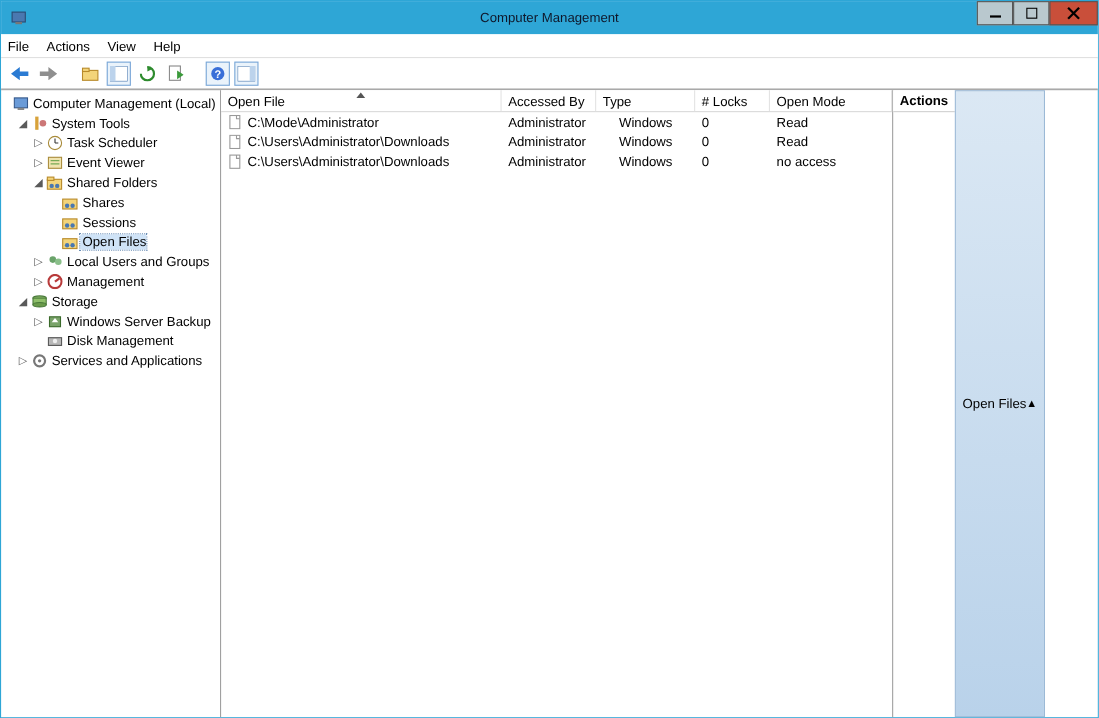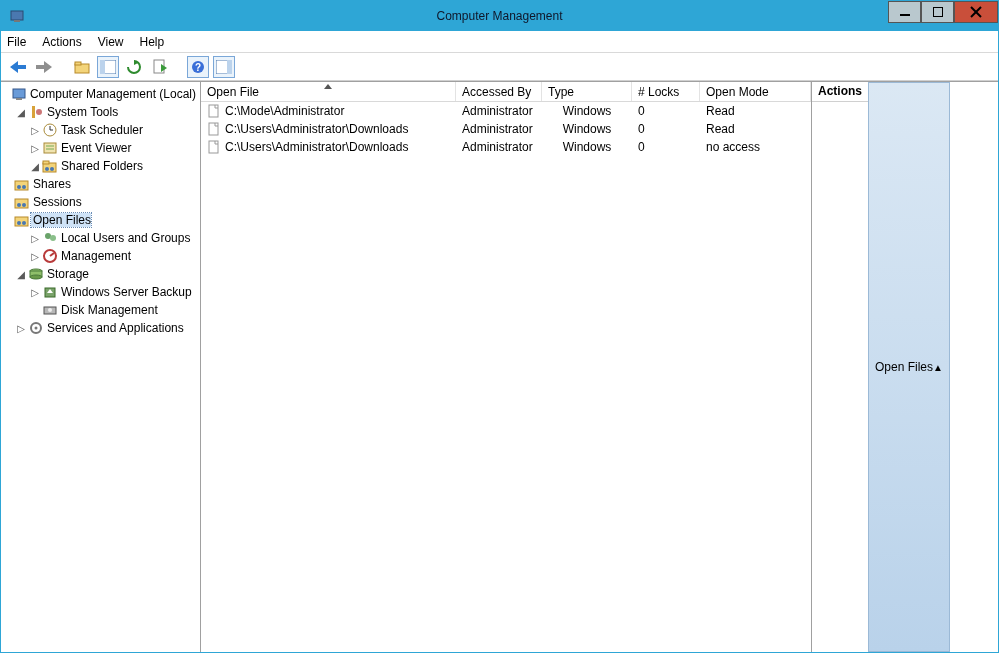--- a/index.html
+++ b/index.html
@@ -32,21 +32,21 @@
   
   .tree { white-space:nowrap; }
   .tree-row { display:flex; align-items:center; height:18px; padding-right:4px; cursor:default;}
   .tree-row .tw { width:12px; display:inline-flex; justify-content:center; color:#5a5a5a; font-size:10px;}
   .tree-row .ic { width:18px; display:inline-flex; justify-content:center; align-items:center;}
   .tree-row .lbl { padding-left:2px; }
   .tree-row.selected .lbl { background:#cfe3f7; outline:1px dotted #6a8db5; }
   .ind1 { padding-left:2px; }
   .ind2 { padding-left:14px; }
   .ind3 { padding-left:28px; }
-  .ind4 { }
+  .ind4 { padding-left:42px; }
 
   
   .list-header { height:20px; display:flex; border-bottom:1px solid #d9d9d9; background:#fff; }
   .col { border-right:1px solid #e3e3e3; padding:2px 6px; display:flex; align-items:center; gap:6px; font-weight:400; color:#000; cursor:default; position:relative;}
   .col.sort::after { content:""; position:absolute; top:2px; left:50%; transform:translateX(-50%); border-left:4px solid transparent; border-right:4px solid transparent; border-bottom:5px solid #555; }
   .c0 { width:255px; }
   .c1 { width:86px; }
   .c2 { width:90px;text-align:center; }
   .c3 { width:68px; }
   .c4 { flex:1; }

